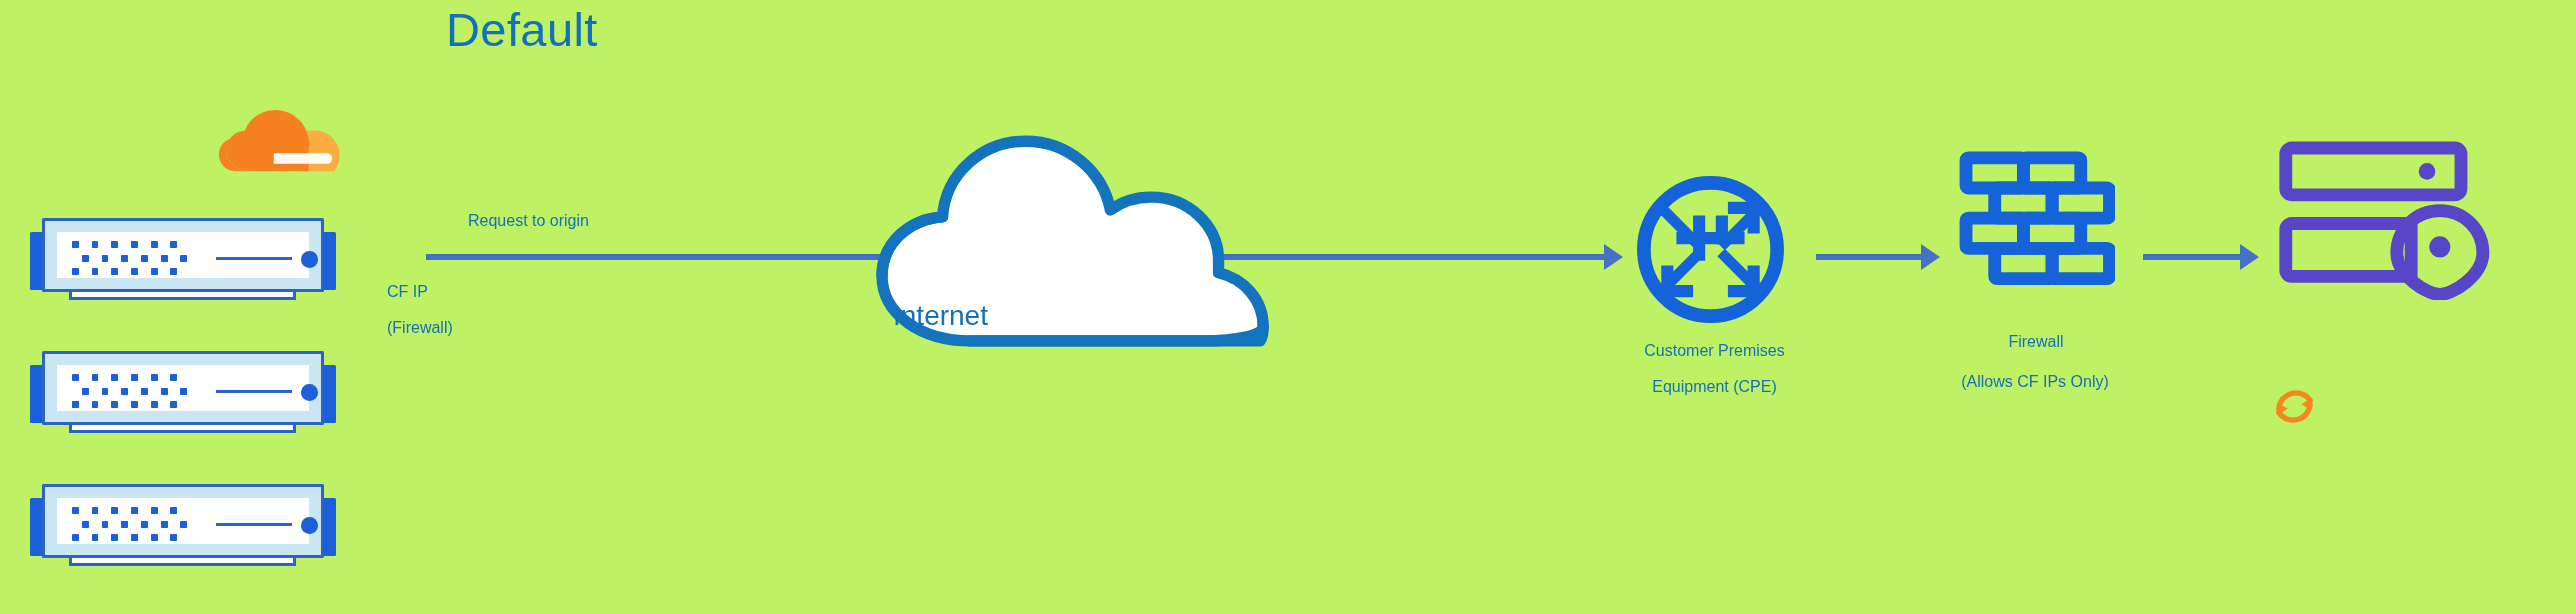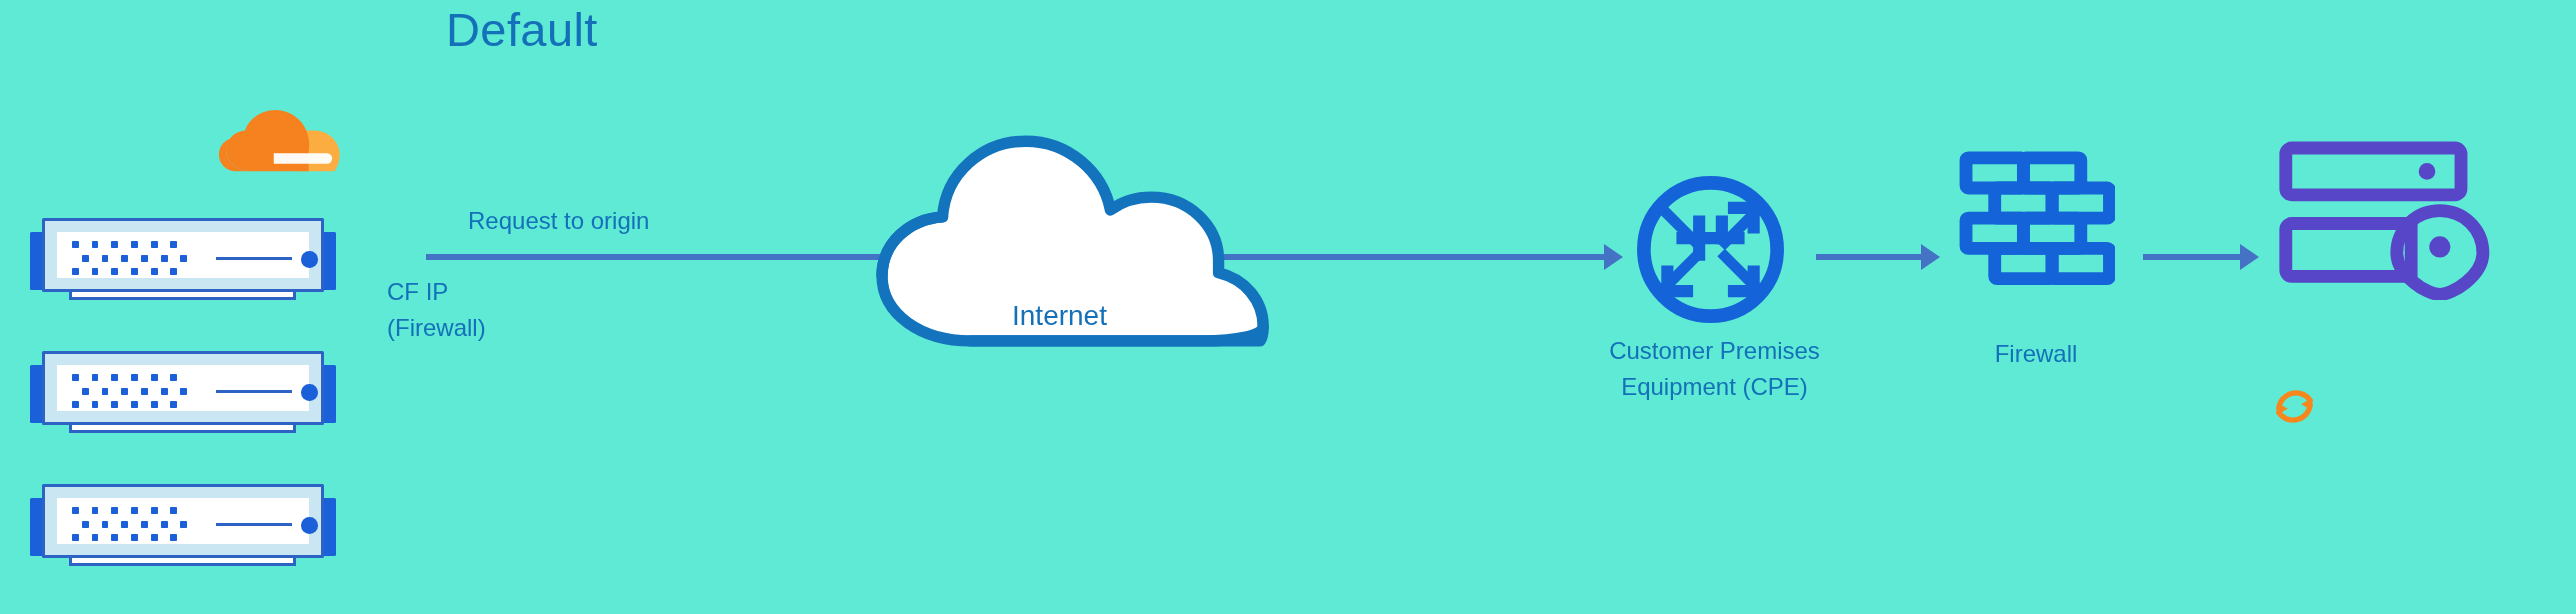--- a/index.html
+++ b/index.html
@@ -8,21 +8,21 @@
     background: #ffffff;
   }
   body {
     font-family: "Liberation Sans", sans-serif;
     -webkit-font-smoothing: antialiased;
   }
   #canvas {
     position: relative;
     width: 2576px;
     height: 614px;
-    background: #5eead4;
+    background: #bef264;
     overflow: hidden;
   }
 
   
   .diagram-title {
     position: absolute;
     left: 446px;
     top: 1.5px;
     font-size: 47px;
     color: #1470B8;
@@ -136,21 +136,21 @@
     width: 16.6px;
     height: 16.6px;
     border-radius: 50%;
     background: #1B5FD9;
   }
 
   
   .lbl {
     position: absolute;
     color: #1470B8;
-    font-size: 24px;
+    font-size: 16px;
     line-height: 36px;
     white-space: nowrap;
   }
   .lbl.ctr { text-align: center; }
 
   
   .arrow-line {
     position: absolute;
     height: 6px;
     background: #4472C4;
@@ -170,21 +170,21 @@
     left: 832px;
     top: 114px;
     width: 454px;
     height: 242px;
   }
   .internet-label {
     position: absolute;
     left: 893px;
     top: 300px;
     width: 333px;
-    text-align: center;
+    text-align: left;
     font-size: 28px;
     color: #1470B8;
   }
 
   
   .icon-box { position: absolute; }
   .icon-box svg { display: block; }
 
   
   .cfd-block {
@@ -395,21 +395,22 @@
         <rect x="85" y="9" width="76" height="40" rx="3"></rect>
         <rect x="47" y="49" width="76" height="40" rx="3"></rect>
         <rect x="123" y="49" width="76" height="40" rx="3"></rect>
         <rect x="9" y="89" width="76" height="40" rx="3"></rect>
         <rect x="85" y="89" width="76" height="40" rx="3"></rect>
         <rect x="47" y="129" width="76" height="40" rx="3"></rect>
         <rect x="123" y="129" width="76" height="40" rx="3"></rect>
       </g>
     </svg>
   </div>
-  <div class="lbl ctr" style="left:1877px; top:336px; width:318px;">Firewall</div>
+  <div class="lbl ctr" style="left:1877px; top:324px; width:318px;">Firewall</div>
+  <div class="lbl ctr" style="left:1846px; top:364px; width:378px;">(Allows CF IPs Only)</div>
 
   <div class="arrow-line" style="left:2143px; top:254px; width:98px;"></div>
   <div class="arrow-head" style="left:2240px; top:244px;"></div>
 
   <div class="icon-box" style="left:2279px; top:141px;">
     <svg viewBox="0 0 290 210" width="219" height="159" aria-hidden="true">
       <rect x="9" y="9" width="232" height="62" rx="8" fill="none" stroke="#5746C8" stroke-width="17"></rect>
       <circle cx="196" cy="40" r="11" fill="#5746C8"></circle>
       <path d="M9 117 L9 171 A8 8 0 0 0 17 179 L175 179 L175 109 L17 109 A8 8 0 0 0 9 117 Z" fill="none" stroke="#5746C8" stroke-width="17"></path>
       <path d="M213 92

